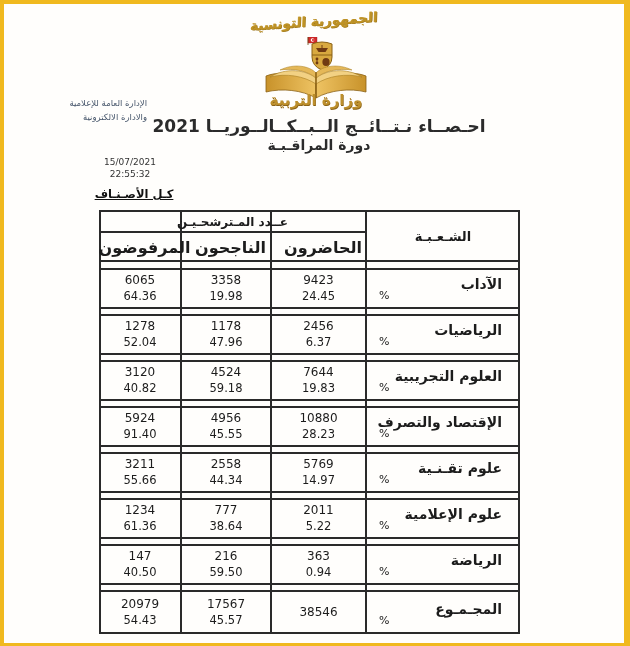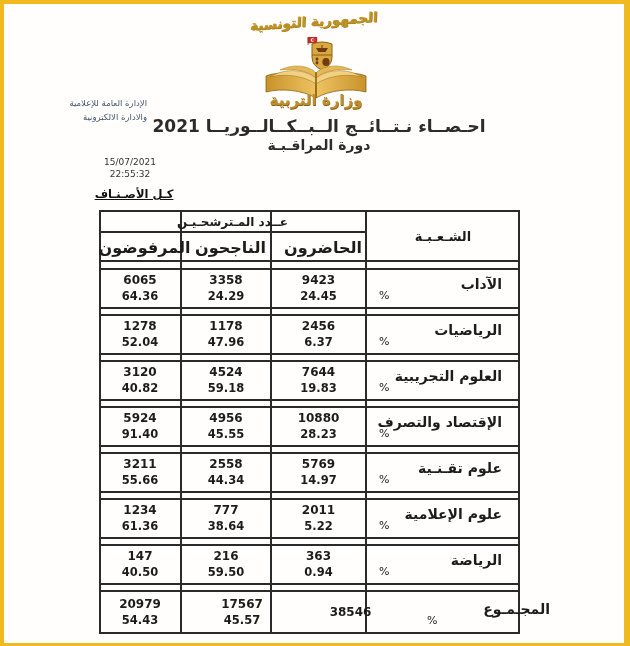--- a/index.html
+++ b/index.html
@@ -64,24 +64,24 @@
   }
   .h-col{
     grid-row:2; display:flex; align-items:center; justify-content:center;
     font-weight:bold; font-size:16px; direction:rtl; padding-top:2px;padding-left:9px;
   }
   .h-branch{
     grid-column:4; grid-row:1/3; display:flex; align-items:center; justify-content:center;
     font-weight:bold; font-size:13px; direction:rtl; letter-spacing:0.5px;
   }
   .trow{ height:41px; }
-  .trow.total{ height:44px; margin-bottom:3px;gap:16px; }
+  .trow.total{ height:44px; margin-bottom:3px; }
   .num-cell{
     display:flex; flex-direction:column; align-items:center; justify-content:center;
-    gap:3px; font-weight:bold; font-size:12px; line-height:13px;
+    gap:3px; font-weight:normal; font-size:12px; line-height:13px;
   }
   .num-cell .pct{ font-size:11.5px; }
   .num-cell.single{ gap:0; }
   .branch-cell{ position:relative; direction:rtl; }
   .branch-name{
     position:absolute; top:6px; right:18px; font-weight:bold; font-size:14px;
     white-space:nowrap;
   }
   .trow.total .branch-name{ top:9px; }
   .pct-sign{ position:absolute; bottom:5px; left:13px; font-size:11px; font-weight:normal; direction:ltr; }
@@ -162,21 +162,21 @@
       <div class="h-branch">الشـعـبـة</div>
     </div>
 
     <div class="trow">
       <div class="num-cell">
         <span>6065</span>
         <span class="pct">64.36</span>
       </div>
       <div class="num-cell">
         <span>3358</span>
-        <span class="pct">24.29</span>
+        <span class="pct">19.98</span>
       </div>
       <div class="num-cell">
         <span>9423</span>
         <span class="pct">24.45</span>
       </div>
       <div class="branch-cell">
         <span class="branch-name">الآداب</span>
         <span class="pct-sign">%</span>
       </div>
     </div>

